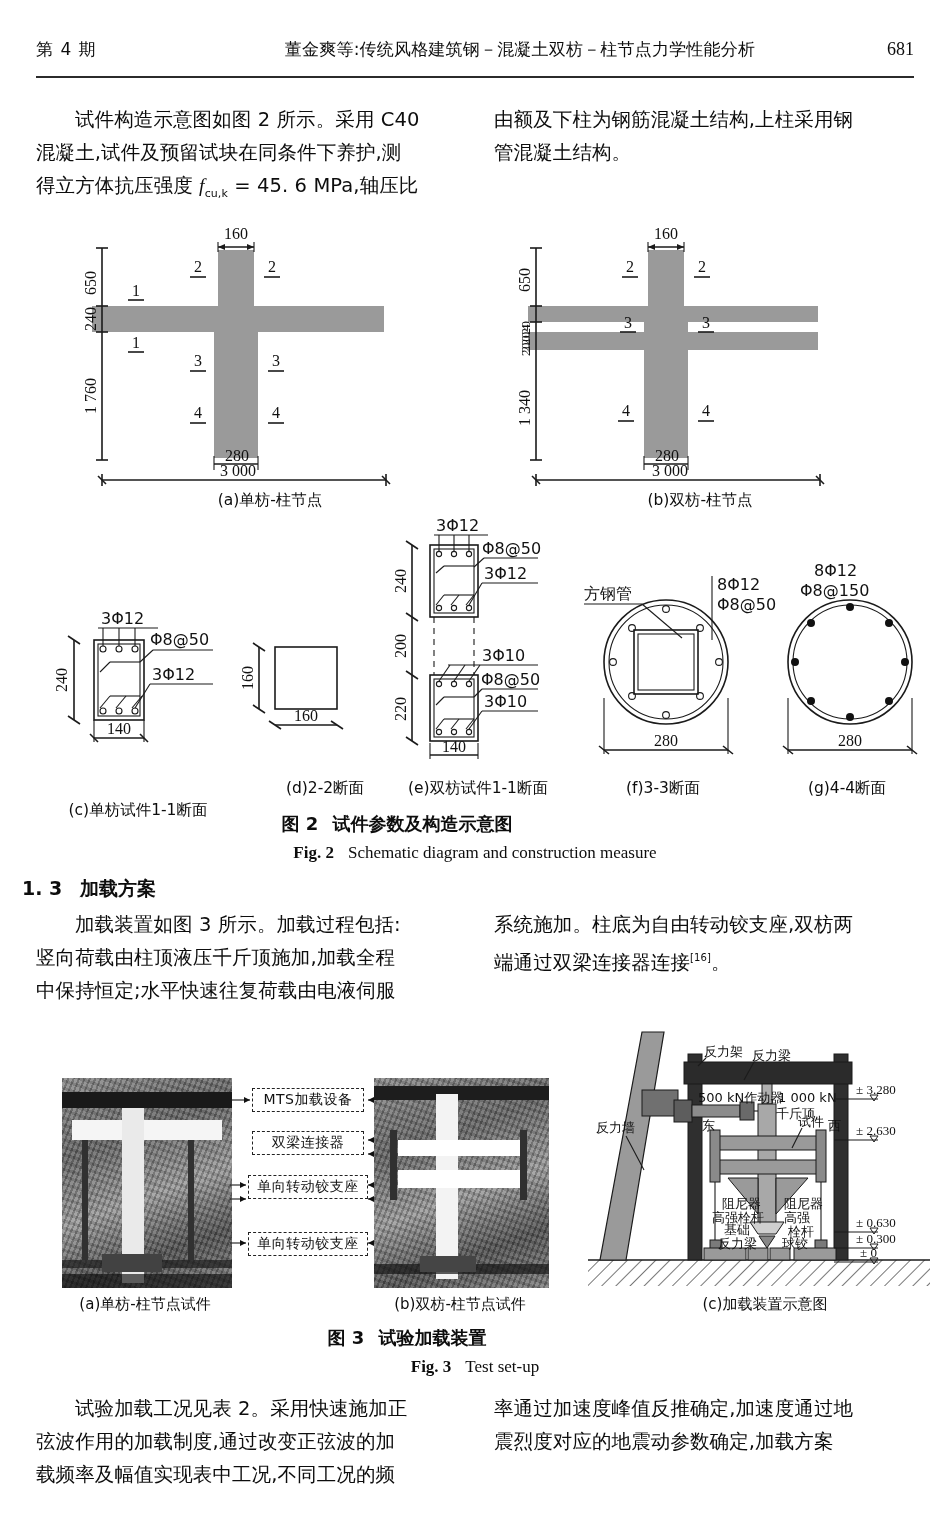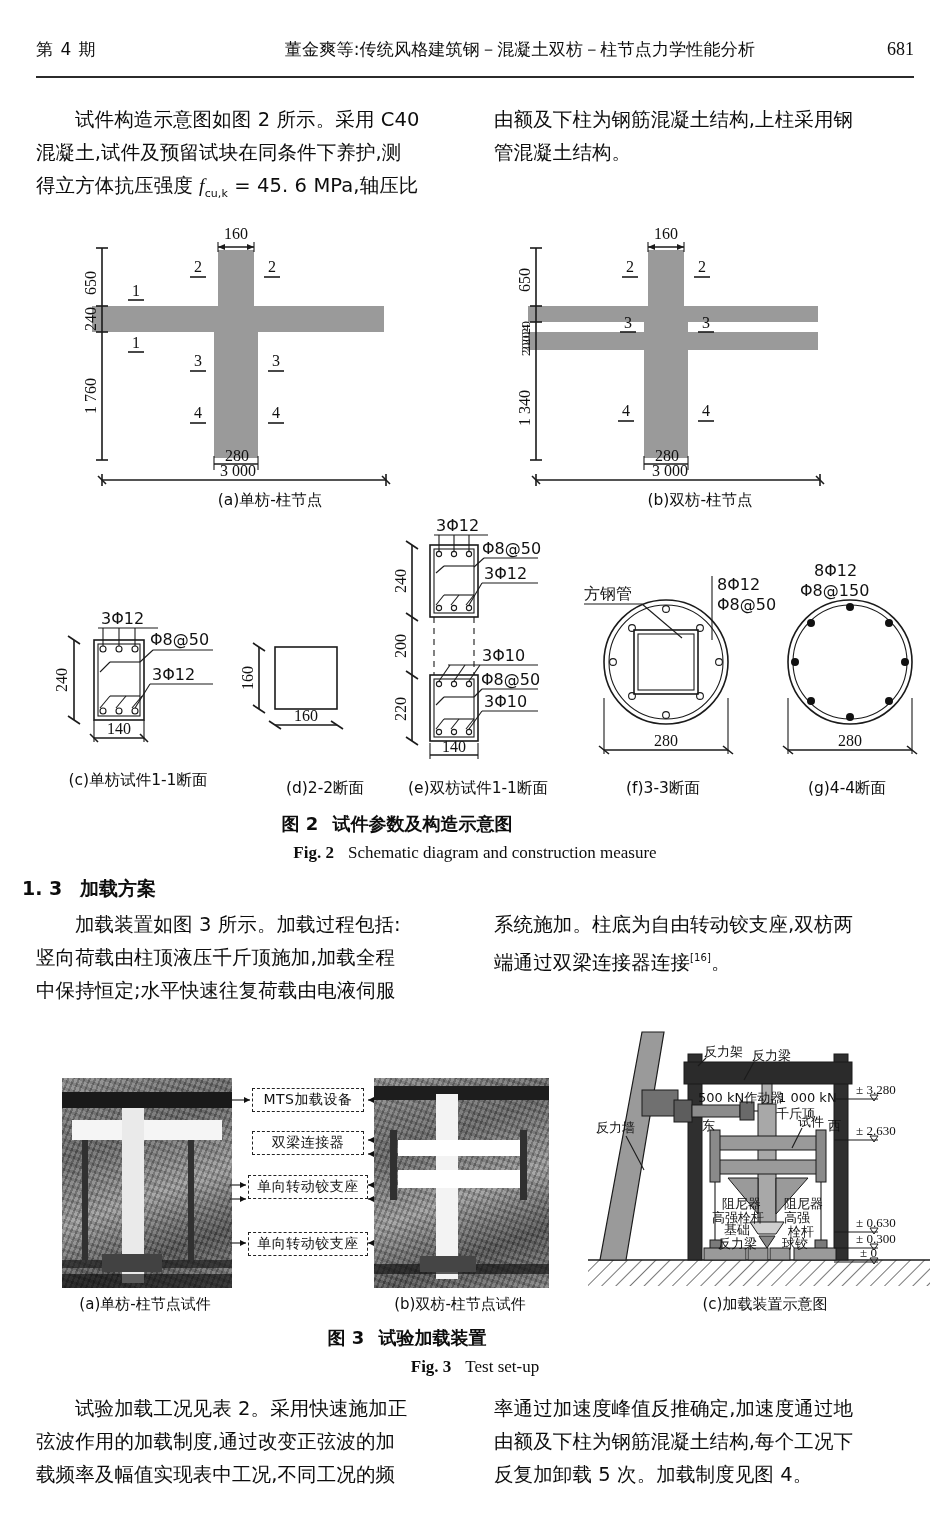--- a/index.html
+++ b/index.html
@@ -269,21 +269,21 @@
       <text class="dim-txt" x="29" y="80" transform="rotate(-90 29 80)" text-anchor="middle">240</text>
 
       <line class="ln med" x1="56" y1="138" x2="106" y2="138"></line>
       <line class="ln med" x1="52" y1="134" x2="60" y2="142"></line>
       <line class="ln med" x1="102" y1="134" x2="110" y2="142"></line>
       <line class="ln thin" x1="56" y1="120" x2="56" y2="142"></line>
       <line class="ln thin" x1="106" y1="120" x2="106" y2="142"></line>
       <text class="dim-txt" x="81" y="134" text-anchor="middle">140</text>
     </svg>
   </div>
-  <div class="subcap cjk" style="left:18px; top:770px; width:240px;">(c)单枋试件1-1断面</div>
+  <div class="subcap cjk" style="left:18px; top:800px; width:240px;">(c)单枋试件1-1断面</div>
 
   <div class="draw" style="left:235px; top:625px;">
     <svg width="140" height="130" viewBox="0 0 140 130">
       <rect class="ln med" x="40" y="22" width="62" height="62" fill="#fff"></rect>
       <line class="ln med" x1="24" y1="22" x2="24" y2="84"></line>
       <line class="ln med" x1="18" y1="18" x2="30" y2="26"></line>
       <line class="ln med" x1="18" y1="80" x2="30" y2="88"></line>
       <text class="dim-txt" x="18" y="53" transform="rotate(-90 18 53)" text-anchor="middle">160</text>
       <line class="ln med" x1="40" y1="100" x2="102" y2="100"></line>
       <line class="ln med" x1="34" y1="96" x2="46" y2="104"></line>
@@ -599,17 +599,16 @@
     <span class="lbl">Fig. 3</span><span>Test set-up</span>
   </div>
 
   <div class="col left" style="top:1392px;">
     <div class="indent cjk">试验加载工况见表 2。采用快速施加正</div>
     <div class="cjk">弦波作用的加载制度,通过改变正弦波的加</div>
     <div class="cjk">载频率及幅值实现表中工况,不同工况的频</div>
   </div>
   <div class="col right" style="top:1392px;">
     <div class="cjk">率通过加速度峰值反推确定,加速度通过地</div>
-    <div class="cjk">由额及下柱为钢筋混凝土结构,每个工况下</div>
-    <div class="cjk">反复加卸载 5 次。加载制度见图 4。</div>
+    <div class="cjk">震烈度对应的地震动参数确定,加载方案</div>
   </div>
 
 </div>
 
 </body></html>

